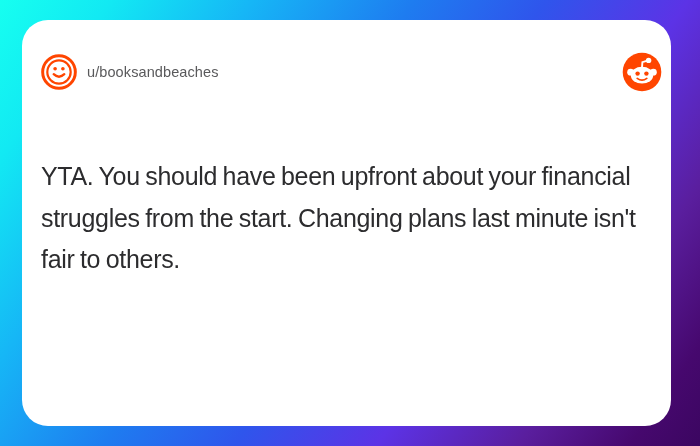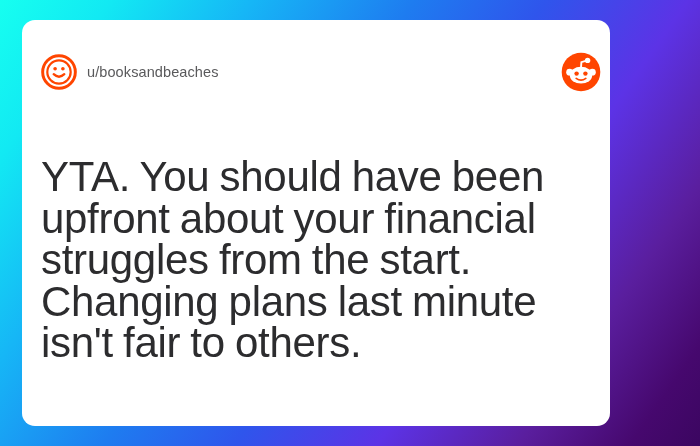--- a/index.html
+++ b/index.html
@@ -29,24 +29,24 @@
         #46086E 93%,
         #3B0660 100%);
       overflow: hidden;
   }
 
   
   #card {
     position: absolute;
     left: 22px;
     top: 20px;
-    width: 588px;
+    width: 649px;
     height: 406px;
     background: #FFFFFF;
-    border-radius: 13px;
+    border-radius: 26px;
     box-sizing: border-box;
     padding: 0;
   }
 
   
   .card-header {
     position: absolute;
     left: 0;
     top: 0;
     right: 0;
@@ -84,21 +84,21 @@
     height: 40px;
     display: block;
   }
 
   
   .post-body {
     position: absolute;
     left: 19px;
     top: 136px;
     right: 19px;
-    font-size: 42px;
+    font-size: 25px;
     line-height: 41.5px;
     color: #2C2C2E;
     letter-spacing: -0.3px;
     word-spacing: -1.2px;
     font-weight: 400;
     font-family: "Liberation Sans", sans-serif;
   }
 </style>
 </head>
 <body>

